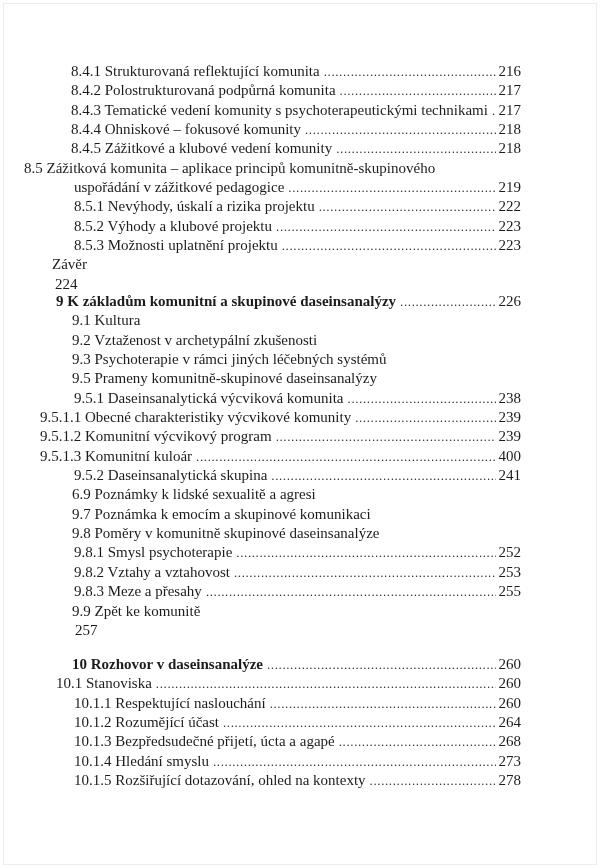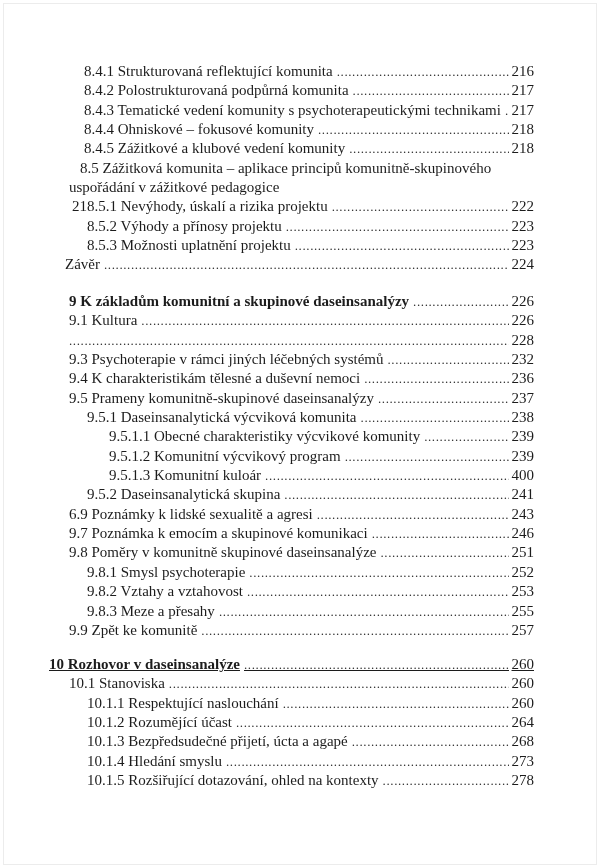--- a/index.html
+++ b/index.html
@@ -25,21 +25,21 @@
       background: #ffffff;
     }
     .toc {
       position: absolute;
       left: 0;
       top: 0;
       width: 600px;
     }
     .section {
       position: absolute;
-      left: 13px;
+      left: 0;
       width: 580px;
     }
     .row {
       position: relative;
       display: flex;
       align-items: baseline;
       height: 19.35px;
       line-height: 19.35px;
       font-size: 15px;
       white-space: nowrap;
@@ -65,38 +65,38 @@
       padding-left: 3px;
       text-align: right;
     }
     .row.bold .title { font-weight: bold; }
     .row.bold .page-num { font-weight: normal; }
     .row.nodots .dots::before { content: ""; }
 
     
     #sec8 { top: 62px; }
     #sec8 .row { padding-right: 59px; }
-    #sec8 .lvl-0 { padding-left: 52px; }
-    #sec8 .lvl-1 { padding-left: 67px; }
-    #sec8 .lvl-1c { padding-left: 56px; flex-direction: column; }
+    #sec8 .lvl-0 { padding-left: 52px; flex-direction: column; }
+    #sec8 .lvl-1 { padding-left: 24px; }
+    #sec8 .lvl-1c { padding-left: 74px; }
     #sec8 .lvl-2 { padding-left: 74px; }
     #sec8 .lvl-3 { padding-left: 71px; }
 
     
     #sec9 { top: 292px; }
     #sec9 .row { padding-right: 59px; justify-content: space-between; }
     #sec9 .lvl-0 { padding-left: 56px; }
-    #sec9 .lvl-1 { padding-left: 56px; }
+    #sec9 .lvl-1 { padding-left: 72px; flex-direction: column; }
     #sec9 .lvl-2 { padding-left: 74px; }
-    #sec9 .lvl-3 { padding-left: 96px; }
+    #sec9 .lvl-3 { padding-left: 40px; }
 
     
     #sec10 { top: 655px; }
     #sec10 .row { padding-right: 59px; }
-    #sec10 .lvl-0 { padding-left: 36px; text-decoration: underline; }
+    #sec10 .lvl-0 { padding-left: 72px; }
     #sec10 .lvl-1 { padding-left: 56px; justify-content: flex-end; }
     #sec10 .lvl-2 { padding-left: 74px; align-items: flex-end; }
   </style>
 </head>
 <body>
 
 <div class="page"></div>
 
 <div class="toc">
   <div class="section" id="sec8">
@@ -134,21 +134,21 @@
         <span class="title">uspořádání v zážitkové pedagogice</span>
         <span class="dots"></span>
         <span class="page-num">219</span>
       </div>
       <div class="row lvl-2">
         <span class="title">8.5.1 Nevýhody, úskalí a rizika projektu</span>
         <span class="dots"></span>
         <span class="page-num">222</span>
       </div>
       <div class="row lvl-2">
-        <span class="title">8.5.2 Výhody a přínosy projektu</span>
+        <span class="title">8.5.2 Výhody a klubové projektu</span>
         <span class="dots"></span>
         <span class="page-num">223</span>
       </div>
       <div class="row lvl-2">
         <span class="title">8.5.3 Možnosti uplatnění projektu</span>
         <span class="dots"></span>
         <span class="page-num">223</span>
       </div>
       <div class="row lvl-0">
         <span class="title">Závěr</span>
@@ -161,32 +161,28 @@
         <span class="title">9 K základům komunitní a skupinové daseinsanalýzy</span>
         <span class="dots"></span>
         <span class="page-num">226</span>
       </div>
       <div class="row lvl-1">
         <span class="title">9.1 Kultura</span>
         <span class="dots"></span>
         <span class="page-num">226</span>
       </div>
       <div class="row lvl-1">
+        <span class="title">9.2 Vztaženost v archetypální zkušenosti</span>
         <span class="dots"></span>
         <span class="page-num">228</span>
       </div>
       <div class="row lvl-1">
         <span class="title">9.3 Psychoterapie v rámci jiných léčebných systémů</span>
         <span class="dots"></span>
         <span class="page-num">232</span>
-      </div>
-      <div class="row lvl-1">
-        <span class="title">9.4 K charakteristikám tělesné a duševní nemoci</span>
-        <span class="dots"></span>
-        <span class="page-num">236</span>
       </div>
       <div class="row lvl-1">
         <span class="title">9.5 Prameny komunitně-skupinové daseinsanalýzy</span>
         <span class="dots"></span>
         <span class="page-num">237</span>
       </div>
       <div class="row lvl-2">
         <span class="title">9.5.1 Daseinsanalytická výcviková komunita</span>
         <span class="dots"></span>
         <span class="page-num">238</span>

